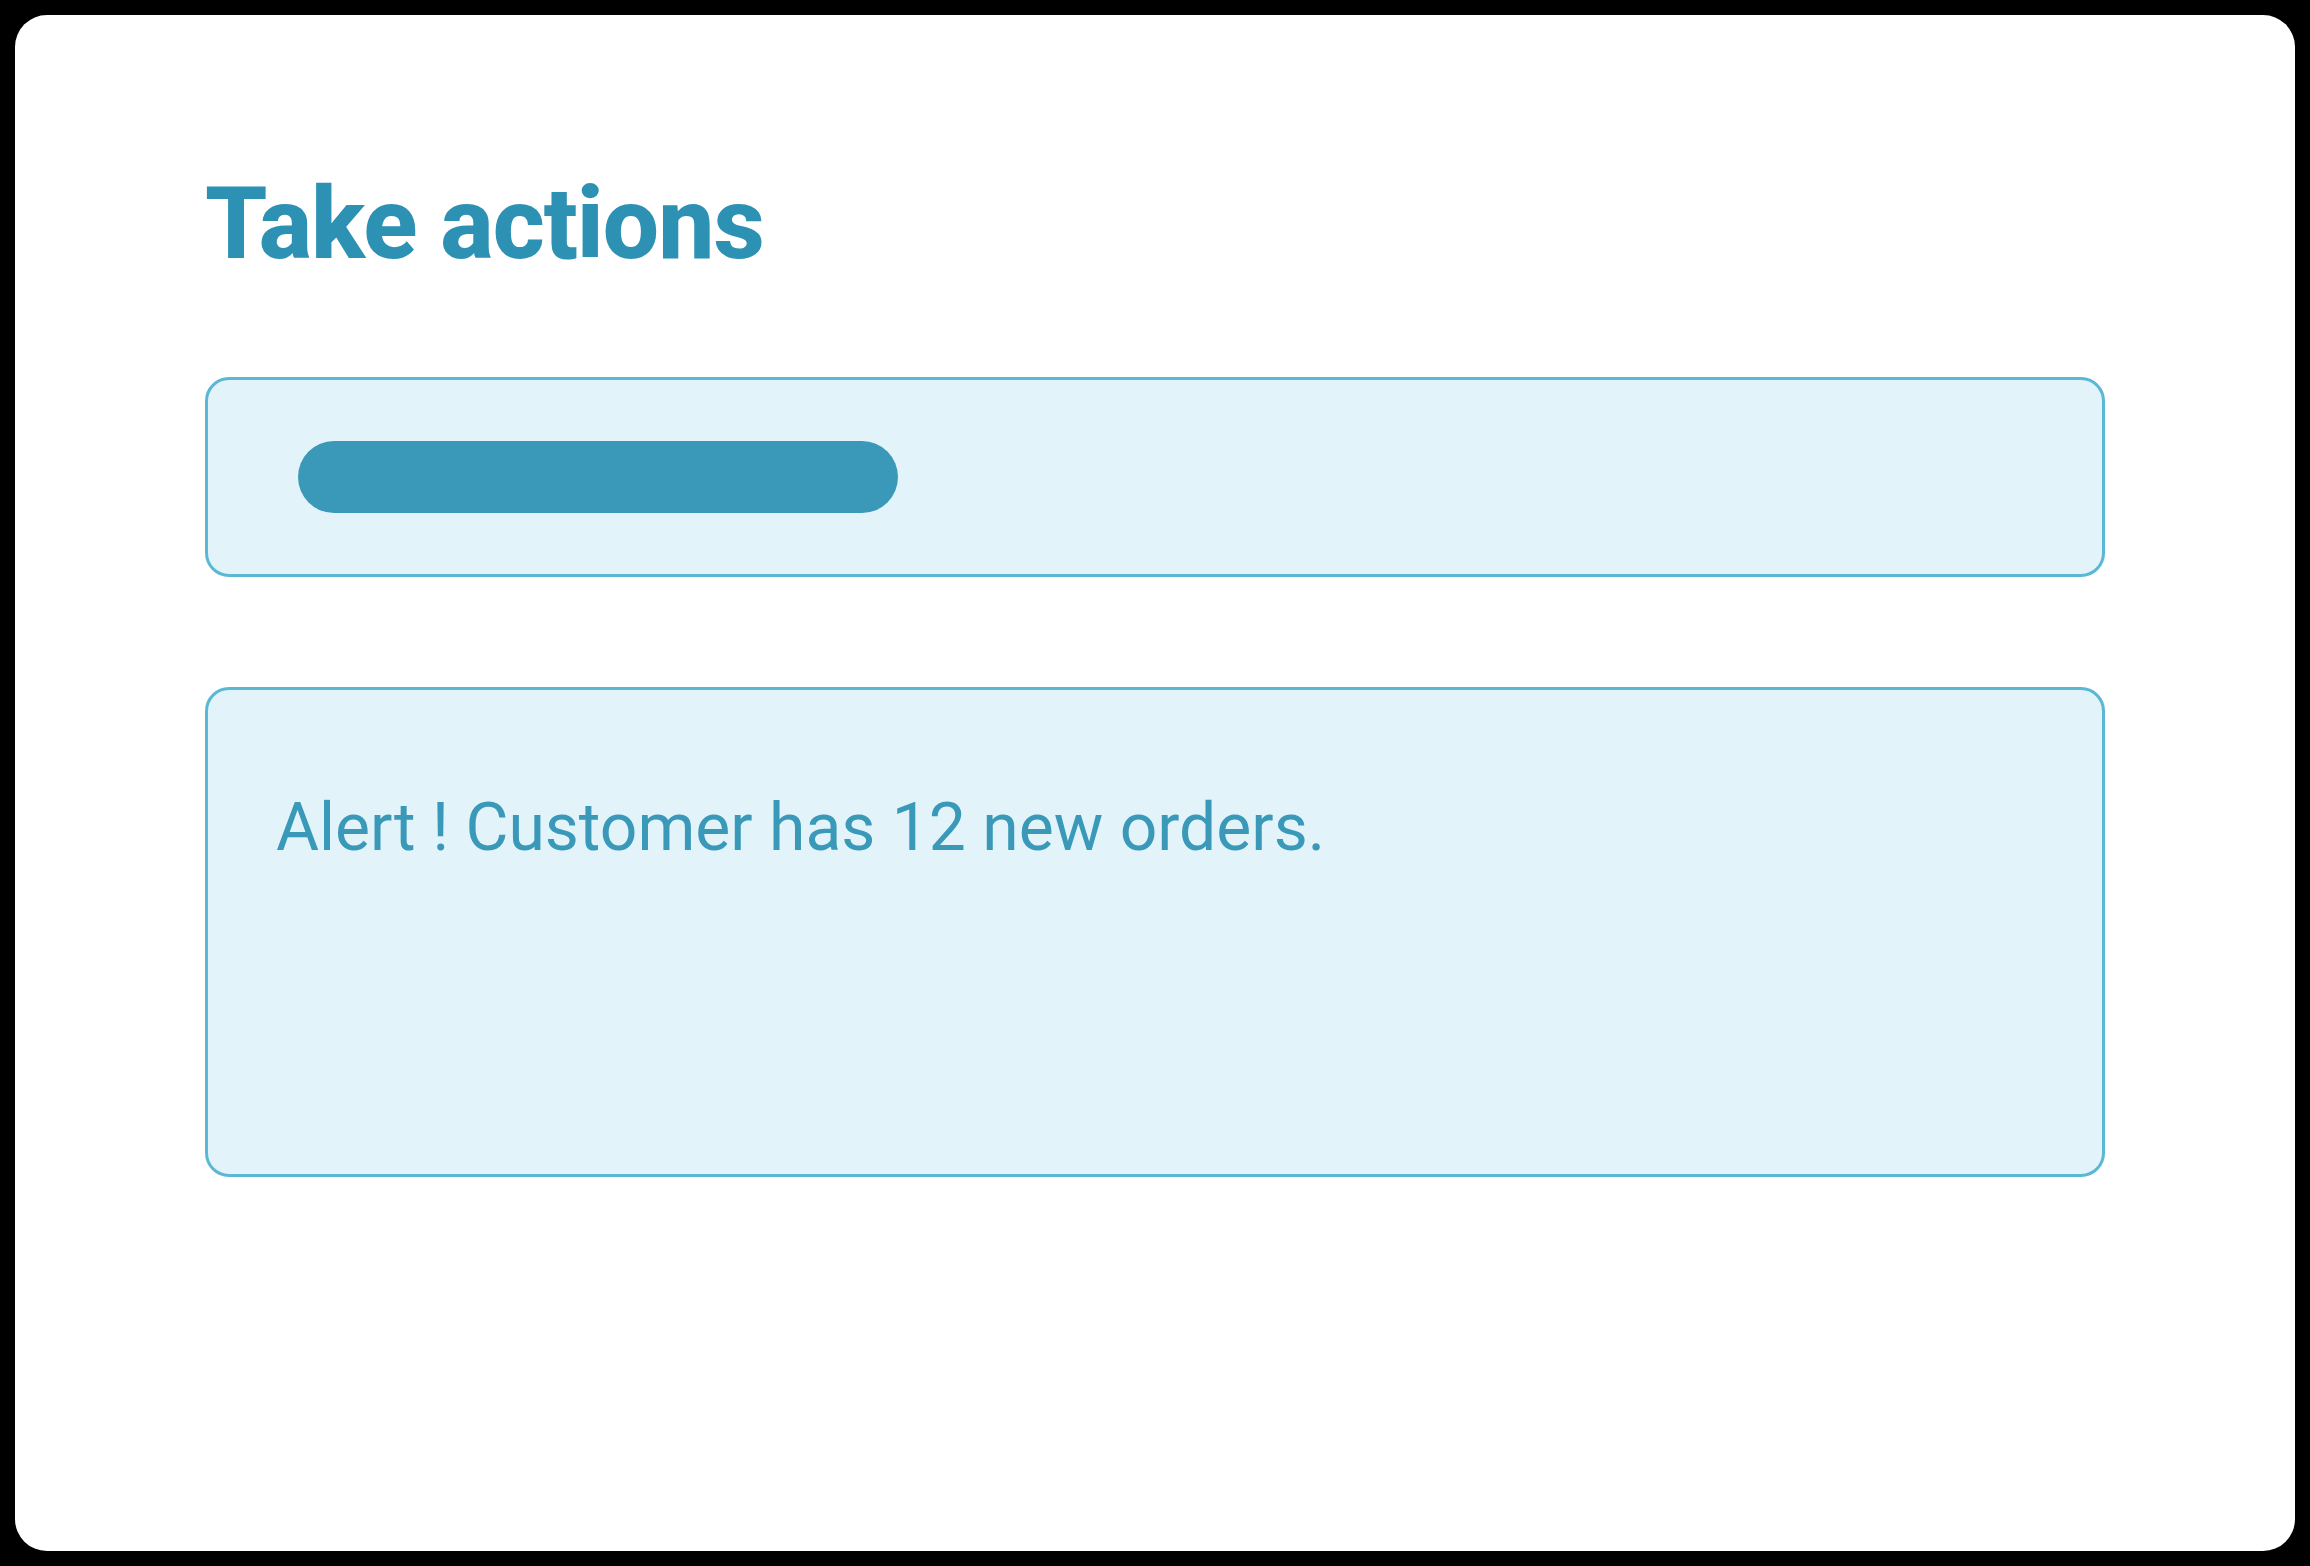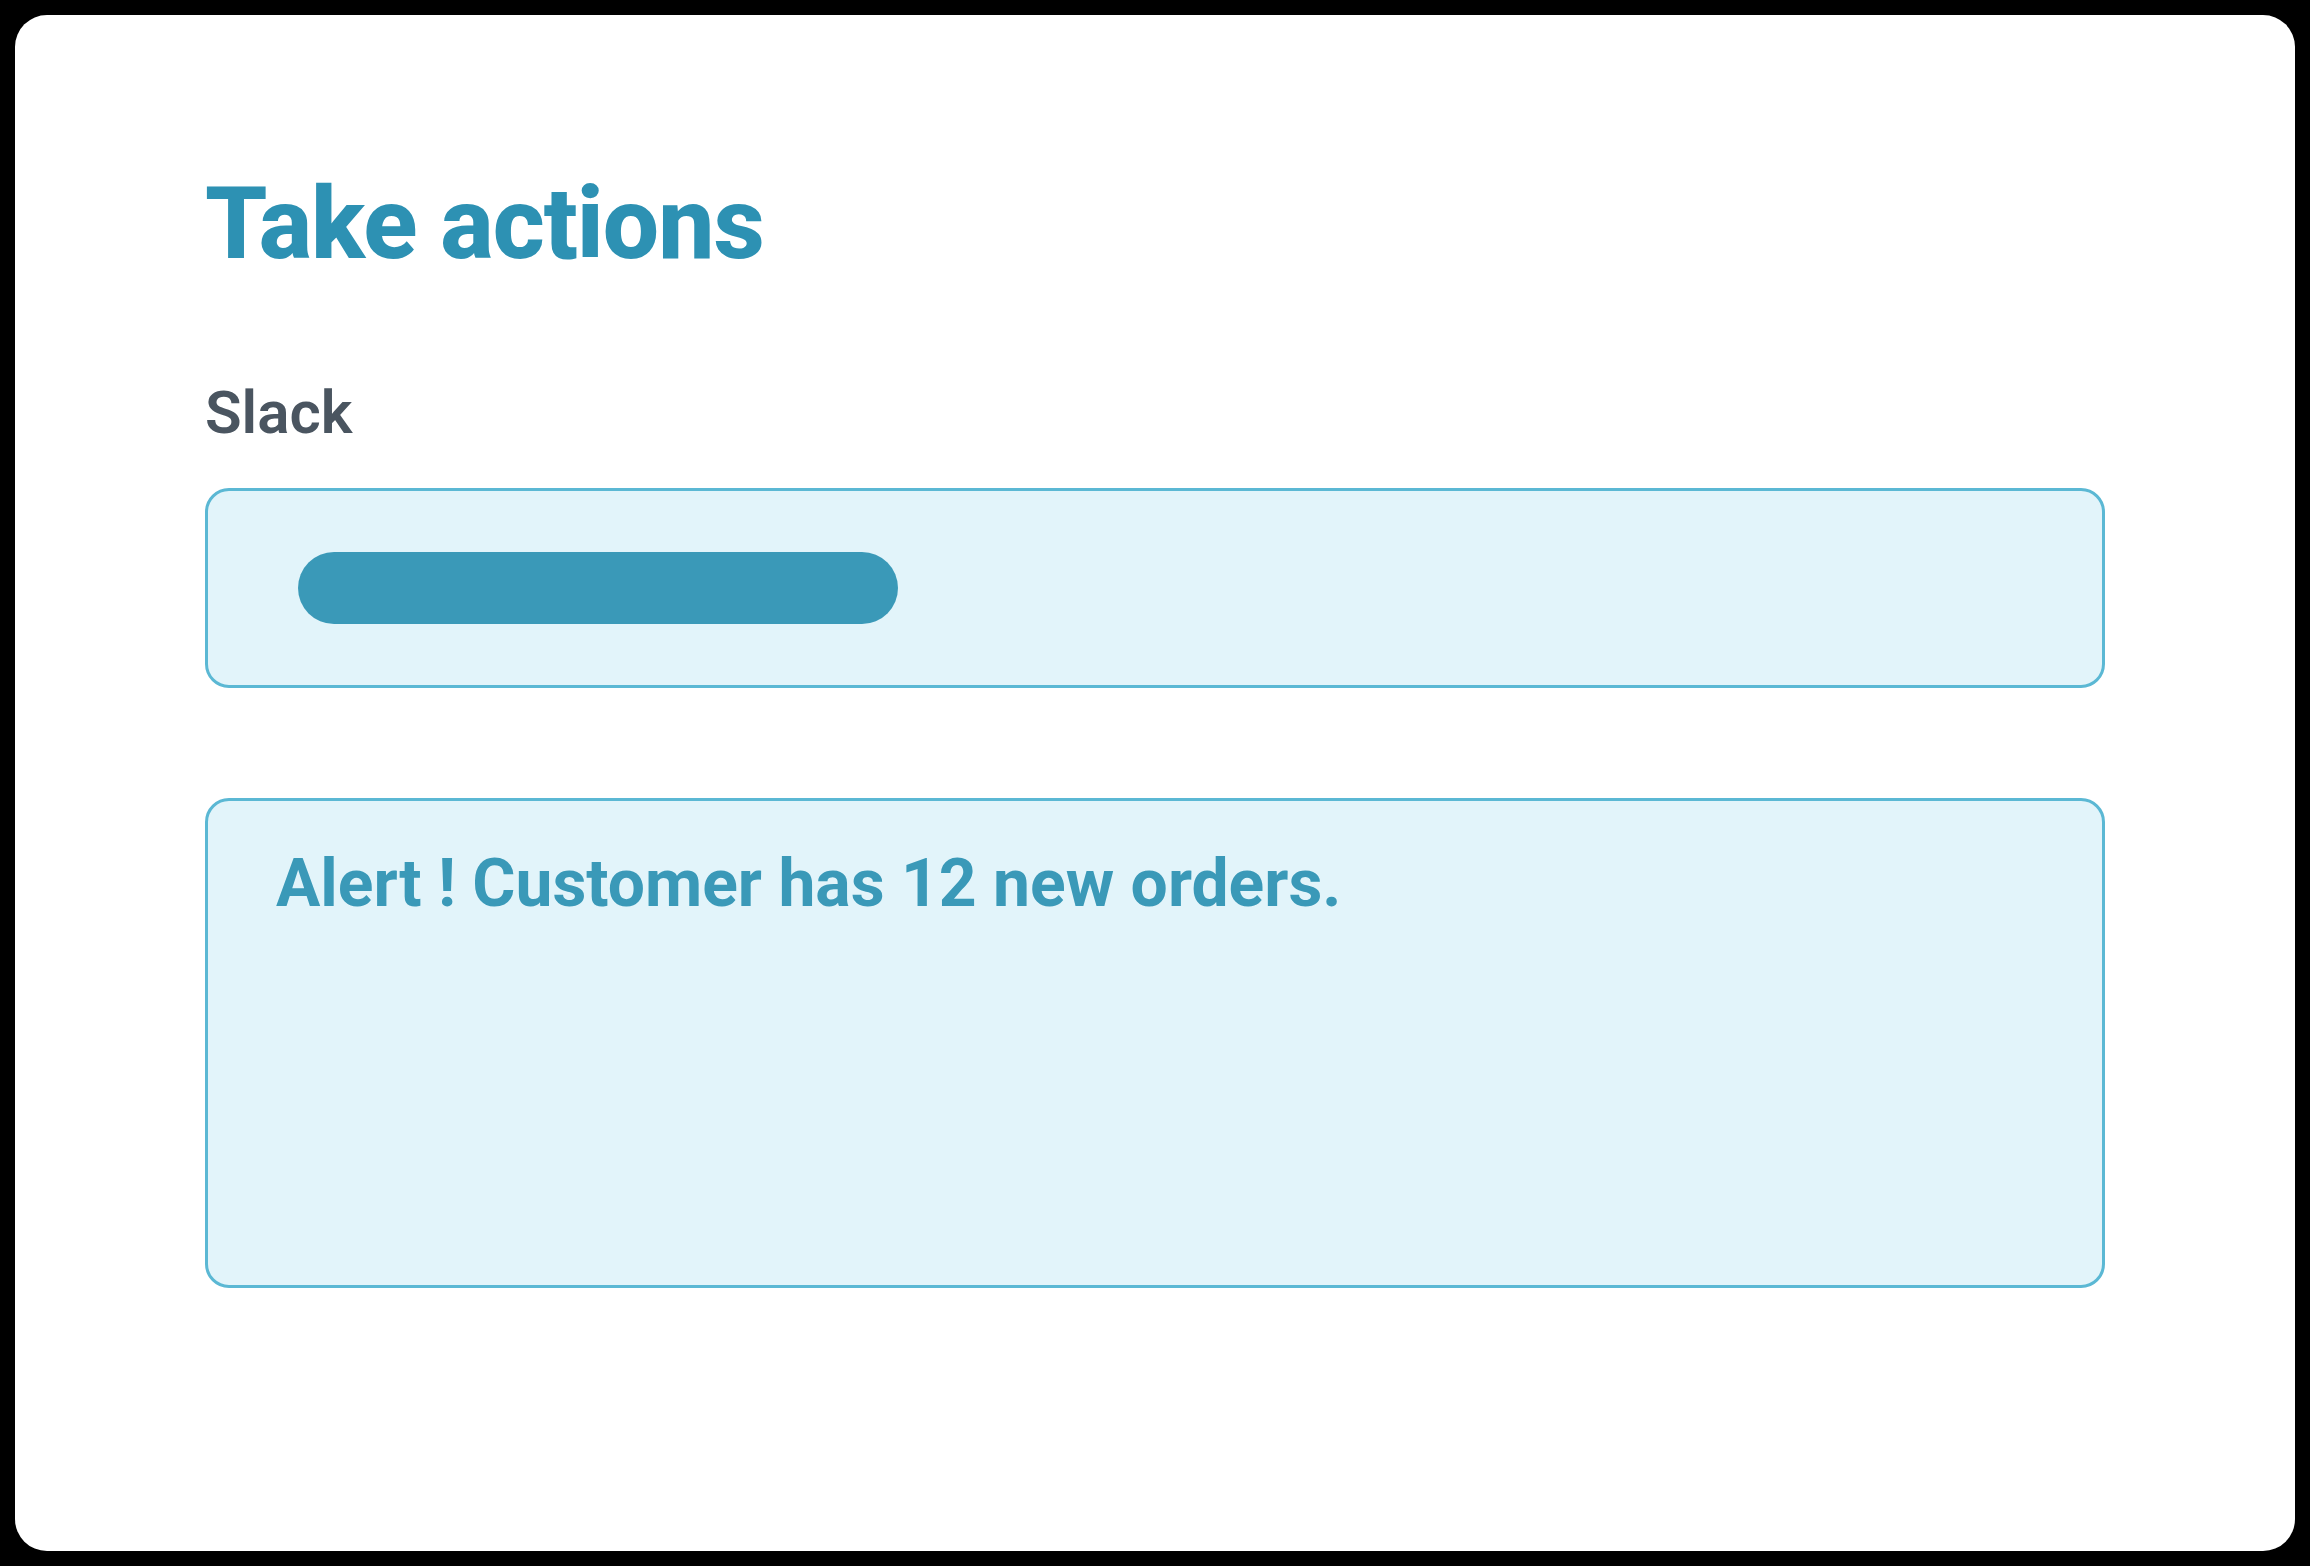--- a/index.html
+++ b/index.html
@@ -57,39 +57,38 @@
       border-radius: 200px;
       width: 600px;
       height: 72px;
     }
     
     .message-field {
       background: #e2f4fa;
       border: 3px solid #5bb8d4;
       border-radius: 24px;
       height: 490px;
-      padding: 40px 68px;
+      padding: 95px 68px;
       color: #3a99b8;
       font-size: 66px;
-      font-weight: 700;
+      font-weight: 400;
       line-height: 1.3;
       font-family: inherit;
       resize: none;
       width: 100%;
       outline: none;
     }
   </style>
 </head>
 <body>
 
 <div class="card">
   <h1 class="title">Take actions</h1>
 
   <div>
-    <div class="field-label">Slack</div>
     <div class="slack-field">
       <div class="slack-pill"></div>
     </div>
   </div>
 
   <div>
     <textarea class="message-field" style="">Alert ! Customer has 12 new orders.</textarea>
   </div>
 </div>
 

